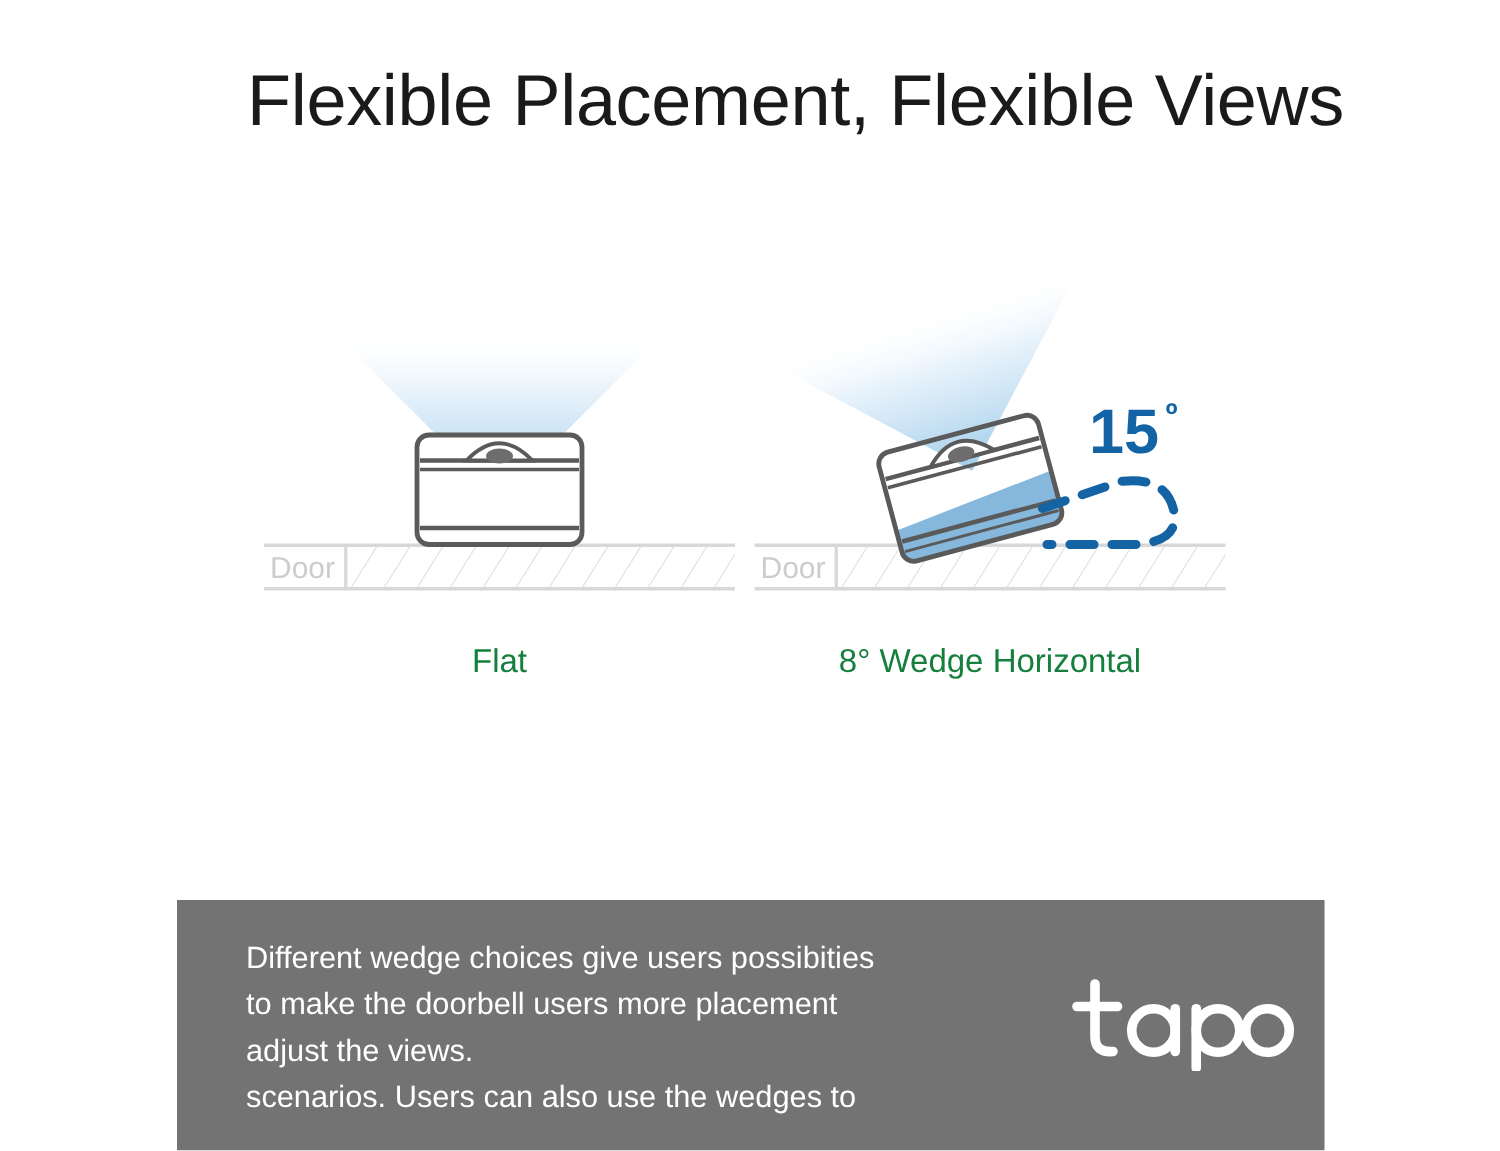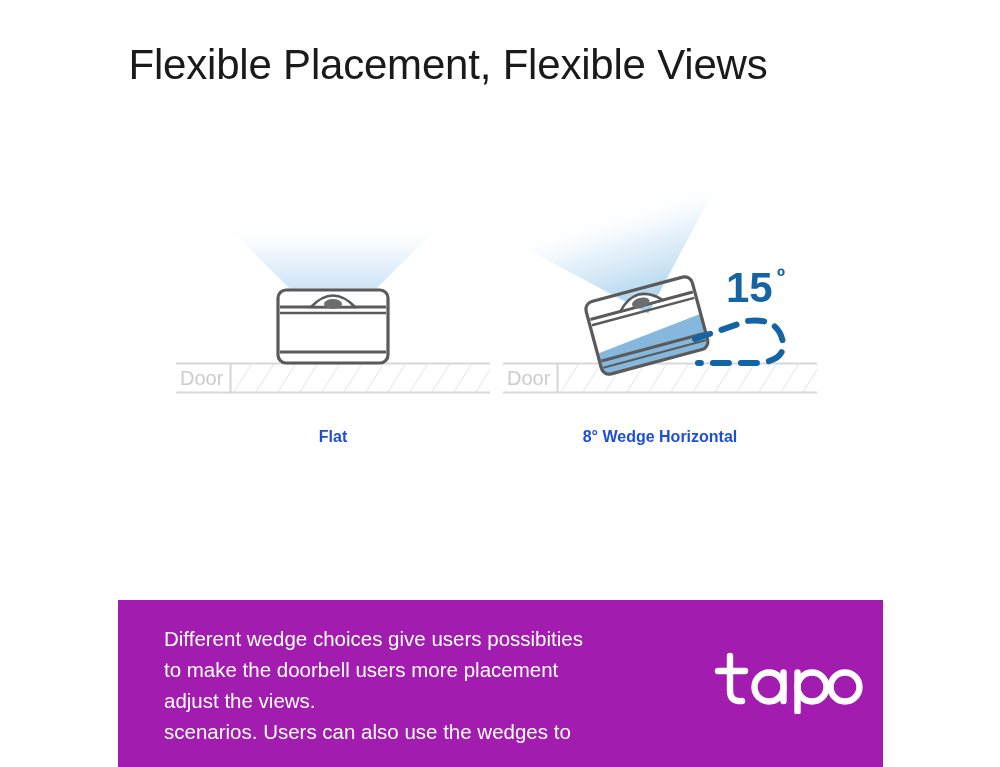--- a/index.html
+++ b/index.html
@@ -15,22 +15,22 @@
     width: 1000px;
     height: 767px;
     background: #ffffff;
   }
 
   
   .page-title {
     position: absolute;
     left: 0; top: 42px;
     width: 896px;
-    text-align: center;
-    font-size: 42px;
+    text-align: right;
+    font-size: 48px;
     font-weight: 400;
     color: #1a1a1a;
     letter-spacing: -0.2px;
     line-height: 1.1;
   }
 
   
   .diagrams {
     position: absolute;
     left: 0; top: 180px;
@@ -47,31 +47,31 @@
   .panel-right { left: 495px; }
 
   .panel svg { display: block; }
 
   .caption {
     position: absolute;
     top: 248px;
     width: 330px;
     left: 0;
     text-align: center;
-    font-size: 16px;
-    color: #1d4ed8;
-    font-weight: 700;
+    font-size: 22px;
+    color: #15803d;
+    font-weight: 400;
   }
 
   
   .footer {
     position: absolute;
     left: 118px; top: 600px;
     width: 765px; height: 167px;
-    background: #a21caf;
+    background: #737373;
   }
   .footer-text {
     position: absolute;
     left: 46px; top: 23px;
     width: 520px;
     color: #ffffff;
     font-size: 20.5px;
     line-height: 31px;
     font-weight: 400;
   }

